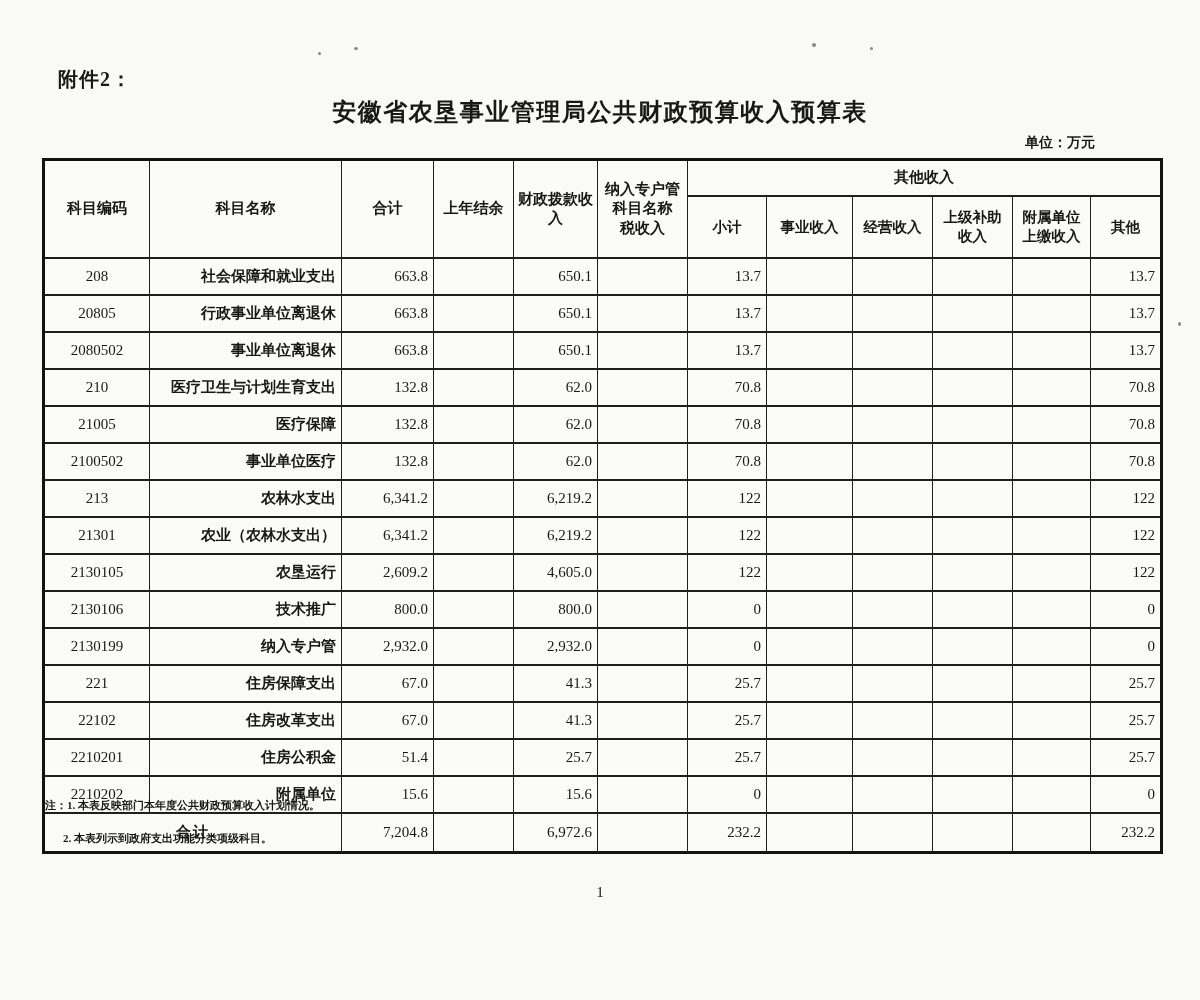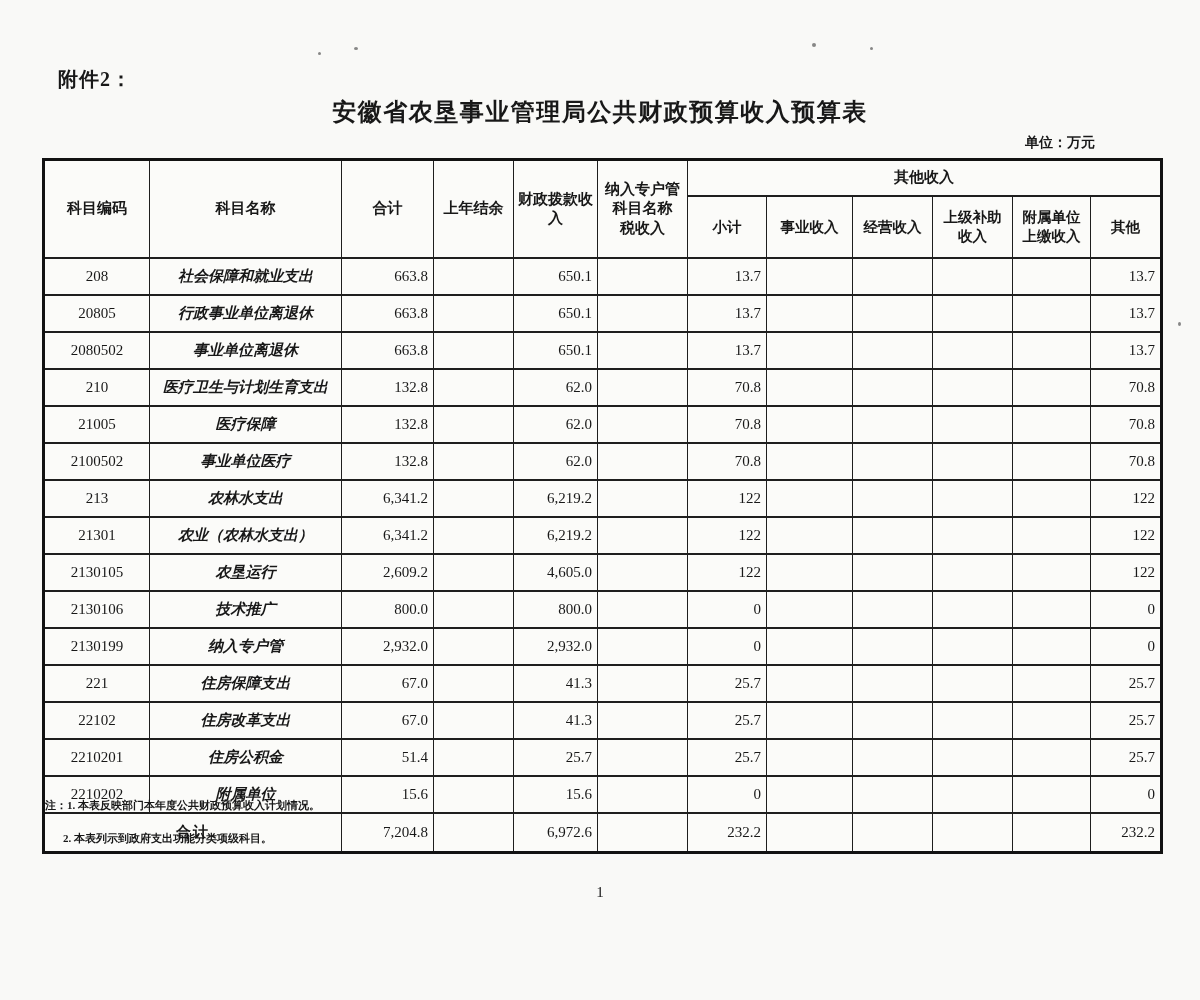--- a/index.html
+++ b/index.html
@@ -37,21 +37,21 @@
   .budget thead tr.group-row th{height:30px;font-size:15px;}
   .budget thead tr.sub-row th{height:56px;}
   .budget tbody td{
     height:33px;font-size:15px;vertical-align:middle;padding:1px 5px;
     white-space:nowrap;
   }
   td.code{text-align:center;font-family:"Liberation Serif","DejaVu Serif",serif;margin-left:45px;}
   td.lvl1{padding-left:4px;}
   td.lvl2{padding-left:22px;}
   td.lvl3{padding-left:38px;}
-  td.name{text-align:center;padding-left:7px;font-weight:600;font-size:15px;font-style:italic;}
+  td.name{text-align:right;padding-left:7px;font-weight:600;font-size:15px;}
   td.num{text-align:right;padding-right:9px;}
   td.other-col{padding-right:3px;}
   tr.total-row td{height:35px;}
   td.total-label{text-align:center;font-weight:600;font-size:16px;letter-spacing:2px;}
 
   .notes{position:absolute;left:45px;top:789px;font-size:11px;font-weight:600;line-height:33px;}
   .note-line2{padding-left:18px;}
   .page-number{position:absolute;left:0;top:884px;width:1200px;text-align:center;font-size:15px;}
 
   .speck{position:absolute;background:#4a4a4a;border-radius:50%;opacity:.65;}

